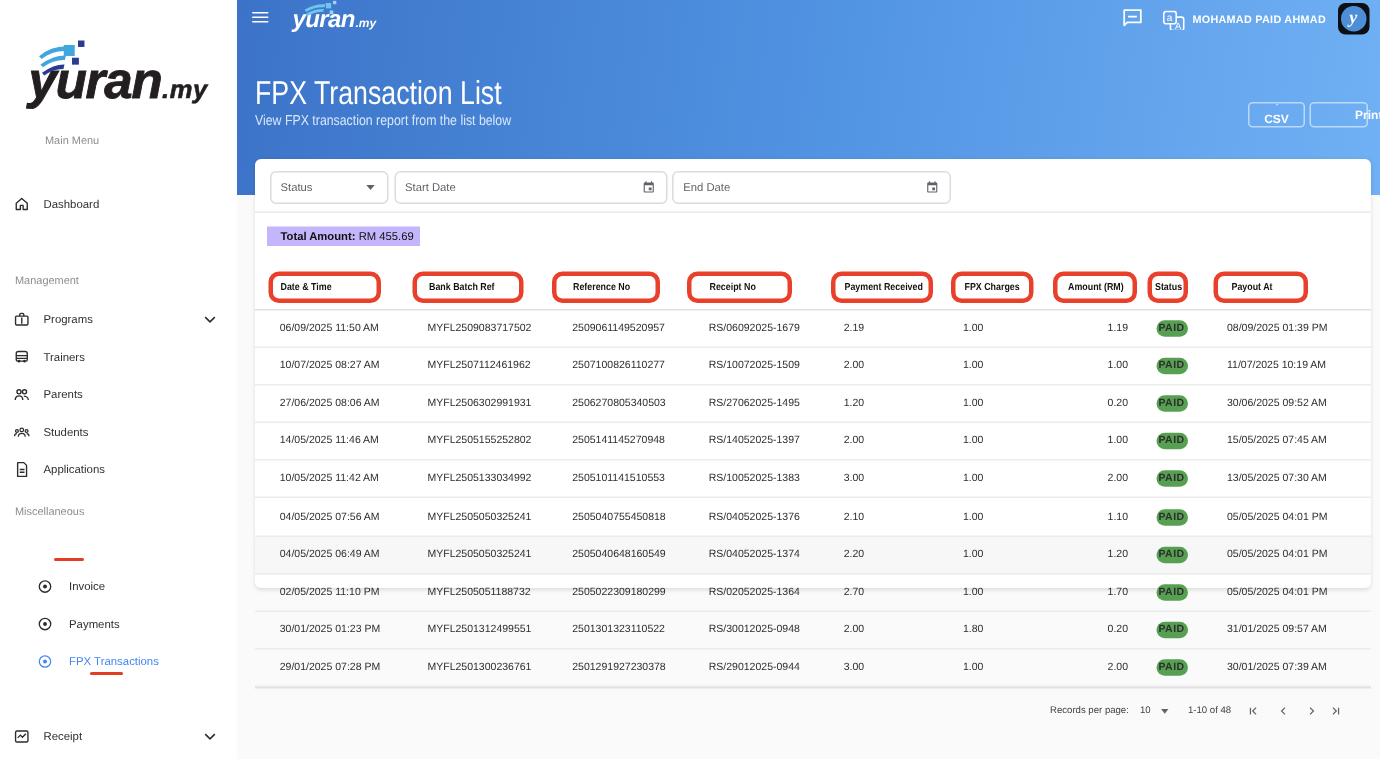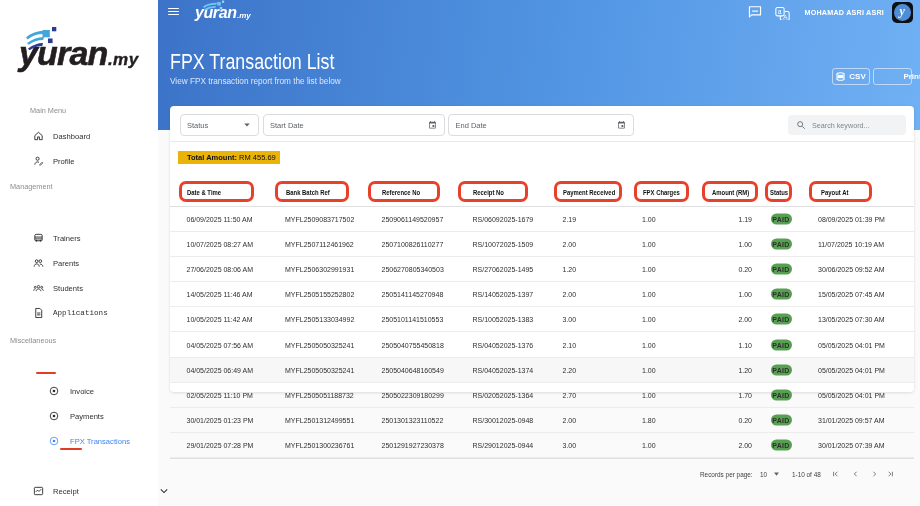--- a/index.html
+++ b/index.html
@@ -2,54 +2,54 @@
 <html><head>
 <meta charset="utf-8">
 <style>
 * { margin:0; padding:0; box-sizing:border-box; }
 html,body { width:920px; height:506px; overflow:hidden; }
 body { font-family:"Liberation Sans", sans-serif; background:#fafafa; position:relative; }
 .abs { position:absolute; }
 
 
 #sidebar { position:absolute; left:0; top:0; width:158px; height:506px; background:#ffffff; z-index:5; }
-.mi { position:absolute; left:0; width:158px; height:24px;margin-left:24px; }
+.mi { position:absolute; left:0; width:158px; height:24px; }
 .mi .ic { position:absolute; left:9px; top:50%; transform:translateY(-50%); width:11px; height:11px; }
 .mi .tx { position:absolute; left:29px; top:50%; transform:translateY(-50%); font-size:7.6px; color:#2f2f2f; white-space:nowrap; }
 .mi .chev { position:absolute; right:14px; top:50%; transform:translateY(-50%); width:8px; height:8px; }
 .lbl { position:absolute; left:10px; font-size:7.3px; color:#8d8d8d; white-space:nowrap; }
 .sub .ic2 { position:absolute; left:25px; top:50%; transform:translateY(-50%); width:10px; height:10px; }
 .sub .tx { left:46px; }
 .redline { position:absolute; height:2.6px; background:#e23c23; border-radius:2px; z-index:6; }
 
 
 #main { position:absolute; left:158px; top:0; width:762px; height:506px; background:#fafafa; }
 #hero { position:absolute; left:0; top:0; width:762px; height:130px; background:linear-gradient(97deg,#3c73c8 0%, #5194e2 52%, #70b0f4 100%); }
 #hamb { position:absolute; left:10px; top:8.2px; width:10.5px; height:9px; }
 #hamb div { height:1.2px; background:#fff; border-radius:1px; margin-bottom:1.7px; }
 #hero h1 { position:absolute; left:11.5px; top:48.5px; font-size:22px; font-weight:400; color:#ffffff; transform:scaleX(0.81); transform-origin:left top; white-space:nowrap; }
 #hero .sub { position:absolute; left:12px; top:75px; font-size:9.6px; font-weight:400; color:#d9e7fa; transform:scaleX(0.857); transform-origin:left top; white-space:nowrap; }
 .topname { position:absolute; right:36px; top:7.5px; font-size:7.2px; font-weight:bold; color:#fff; letter-spacing:0.2px; }
 #avatar { position:absolute; right:7px; top:1.5px; width:21.5px; height:21.5px; background:#0c0f14; border-radius:5px; }
 #avatar .circ { position:absolute; left:2.4px; top:2.4px; width:16.7px; height:16.7px; border-radius:50%; background:#4e8ed6; }
 #avatar .u { position:absolute; left:0; top:2px; width:100%; text-align:center; font-size:12px; font-style:italic; font-weight:bold; color:#fff; font-family:"Liberation Serif",serif; }
 .hbtn { position:absolute; top:68px; height:16.5px; border:1px solid rgba(255,255,255,0.55); border-radius:3px; color:#fff; font-size:8px; font-weight:bold; display:flex; align-items:center; justify-content:center; gap:4px; }
-#btncsv { right:50px; width:38px; }
+#btncsv { right:50px; width:38px;flex-direction:column; }
 #btnprint { right:8px; width:39px;padding-left:36px; }
 
 
 #card { position:absolute; left:12px; top:106px; width:744px; height:286px; background:#fff; border-radius:4px; box-shadow:0 1px 3px rgba(0,0,0,0.12); }
 .field { position:absolute; top:8px; height:22px; border:1px solid #dadce0; border-radius:4px; background:#fff; }
 .field .ph { position:absolute; left:6.5px; top:50%; transform:translateY(-50%); font-size:7.5px; color:#5f6368; }
 .cal { position:absolute; right:7px; top:50%; transform:translateY(-50%); width:9px; height:9px; }
 #fsearch { position:absolute; right:8px; top:9px; width:118px; height:20px; background:#f1f3f4; border-radius:4px; }
 #fsearch .ph { position:absolute; left:24px; top:50%; transform:translateY(-50%); font-size:7.2px; color:#80868b; }
 #fsearch svg { position:absolute; left:8px; top:5px; }
 #fdivider { position:absolute; left:0; top:35px; width:744px; height:1px; background:#e8eaed; }
-#totalamt { position:absolute; left:8px; top:45px; width:102px; height:13px; background:#eab308; font-size:7.5px; color:#111; line-height:13px; padding-left:9px; white-space:nowrap; }
+#totalamt { position:absolute; left:8px; top:45px; width:102px; height:13px; background:#c4b5fd; font-size:7.5px; color:#111; line-height:13px; padding-left:9px; white-space:nowrap; }
 #totalamt b { font-weight:bold; }
 
 
 .hdrbox { position:absolute; top:75px; height:21px; border:3px solid #e8402a; border-radius:7px; background:#fff; }
 .hdrbox span { position:absolute; top:50%; transform:translateY(-50%) scaleX(0.87); transform-origin:left center; font-size:6.8px; font-weight:bold; color:#111; white-space:nowrap; }
 #hdrline { position:absolute; left:0; top:100px; width:744px; height:1px; background:#e0e0e0; }
 .row { position:absolute; left:0; width:744px; height:25.2px; border-bottom:1px solid #ececec; }
 .row div { position:absolute; top:50%; transform:translateY(-50%); font-size:7px; color:#2e2e2e; white-space:nowrap; }
 .c1 { left:16.5px; } .c2 { left:115px; } .c3 { left:211.5px; } .c4 { left:302.5px; }
 .c5 { left:392.5px; } .c6 { left:472px; } .c7 { left:542px; width:40px; text-align:right; }
@@ -87,21 +87,21 @@
       <path d="M2.5 3 h19 v14 h-15.5 l-3.5 3.5 z" stroke-linejoin="round"></path>
       <line x1="7" y1="10.5" x2="17" y2="10.5"></line>
     </svg>
 
     <svg class="abs" style="left:617px;top:6.5px;" width="15" height="13.5" viewBox="0 0 15 14">
       <rect x="0.6" y="0.6" width="8.6" height="8.6" rx="1.6" fill="none" stroke="#fff" stroke-width="1.1"></rect>
       <text x="2.6" y="7.6" font-size="7" fill="#fff" font-family="Liberation Sans">a</text>
       <path d="M9.8 4.6 h3 a1.6 1.6 0 0 1 1.6 1.6 v6 a1.6 1.6 0 0 1 -1.6 1.6 h-6 a1.6 1.6 0 0 1 -1.6 -1.6 v-3" fill="none" stroke="#fff" stroke-width="1.1"></path>
       <text x="8.3" y="12.6" font-size="6.4" fill="#fff" font-family="Liberation Sans">A</text>
     </svg>
-    <div class="topname">MOHAMAD ASRI ASRI</div>
+    <div class="topname">MOHAMAD PAID AHMAD</div>
     <div id="avatar">
         <div class="circ"></div>
         <div class="u">y</div>
       </div>
     <h1>FPX Transaction List</h1>
     <div class="sub">View FPX transaction report from the list below</div>
     <div class="hbtn" id="btncsv">
       <svg width="9" height="11" viewBox="0 0 9 11" fill="none" stroke="#fff" stroke-width="1.1">
         <path d="M1 2.6 Q4.5 0.8 8 2.6 V8.4 Q4.5 10.2 1 8.4 Z"></path>
         <rect x="1.6" y="3.8" width="5.8" height="3.4" fill="#fff" stroke="none"></rect>
@@ -130,27 +130,20 @@
       <div class="ph">Start Date</div>
       <svg class="cal" viewBox="0 0 24 24" fill="#5f6368">
           <path d="M17 12h-5v5h5v-5zM16 1v2H8V1H6v2H5c-1.11 0-1.99.9-1.99 2L3 19c0 1.1.89 2 2 2h14c1.1 0 2-.9 2-2V5c0-1.1-.9-2-2-2h-1V1h-2zm3 18H5V8h14v11z"></path>
         </svg>
     </div>
     <div class="field" style="left:278px; width:186px;">
       <div class="ph">End Date</div>
       <svg class="cal" viewBox="0 0 24 24" fill="#5f6368">
           <path d="M17 12h-5v5h5v-5zM16 1v2H8V1H6v2H5c-1.11 0-1.99.9-1.99 2L3 19c0 1.1.89 2 2 2h14c1.1 0 2-.9 2-2V5c0-1.1-.9-2-2-2h-1V1h-2zm3 18H5V8h14v11z"></path>
         </svg>
-    </div>
-    <div id="fsearch">
-      <svg width="10" height="10" viewBox="0 0 24 24" fill="none" stroke="#5f6368" stroke-width="2">
-          <circle cx="10" cy="10" r="6"></circle>
-          <line x1="15" y1="15" x2="21" y2="21"></line>
-        </svg>
-      <div class="ph">Search keyword...</div>
     </div>
     <div id="fdivider"></div>
     <div id="totalamt"><b>Total Amount:</b>&nbsp;RM 455.69</div>
 
     <div class="hdrbox" style="left:8.5px; width:75.5px;">
         <span style="left:5.5px;">Date &amp; Time</span>
       </div>
     <div class="hdrbox" style="left:105px; width:74px;">
         <span style="left:7.5px;">Bank Batch Ref</span>
       </div>
@@ -321,39 +314,42 @@
     <text x="17" y="45" font-family="Liberation Sans" font-style="italic" font-weight="bold" font-size="34" fill="#231f20" stroke="#231f20" stroke-width="0.6" letter-spacing="-0.8">yuran</text>
     <text x="106" y="45" font-family="Liberation Sans" font-style="italic" font-weight="bold" font-size="17" fill="#231f20" stroke="#231f20" stroke-width="0.4" letter-spacing="0.4">.my</text>
     <path d="M24 17.5 Q32 10.5 43 10.8 L42 14 Q33 13.6 25.8 19.4 Z" fill="#41a6dd"></path>
     <path d="M25 23 Q33.5 16.8 42 17 L41.2 20 Q33.5 19.8 26.6 24.8 Z" fill="#41a6dd"></path>
     <path d="M26 28.5 Q34 22.8 41 23 L40.3 26 Q34 25.8 27.5 30.3 Z" fill="#2b3a93"></path>
     <rect x="40.5" y="10" width="7.3" height="7.3" fill="#41a6dd"></rect>
     <rect x="50" y="7" width="4.3" height="4.3" fill="#2b3a93"></rect>
     <rect x="46" y="18.5" width="4.6" height="4.6" fill="#2b3a93"></rect>
   </svg>
 
-  <div class="lbl" style="top:106px;padding-left:20px;">Main Menu</div>
+  <div class="lbl" style="top:89px;padding-left:20px;">Main Menu</div>
 
   <div class="mi" style="top:124px;">
     <svg class="ic" viewBox="0 0 24 24" fill="none" stroke="#2c2c2c" stroke-width="2">
         <path d="M4 11 L12 4 L20 11 V20 H14 V14 H10 V20 H4 Z" stroke-linejoin="round"></path>
       </svg>
     <div class="tx">Dashboard</div>
   </div>
-  <div class="mi" style="top:149px;">
-    <svg class="ic" viewBox="0 0 24 24" fill="none" stroke="#2c2c2c" stroke-width="2">
-        <circle cx="10" cy="7" r="3.4"></circle>
-        <path d="M4 20 C4 15.5 8 14 10 14 C11 14 12 14.2 13 14.7"></path>
-        <path d="M15 19.5 L20 14.5 L21.5 16 L16.5 21 L14.7 21.3 Z" stroke-width="1.5"></path>
-      </svg>
-    <div class="tx">Profile</div>
-  </div>
 
   <div class="lbl" style="top:182px;">Management</div>
 
+  <div class="mi" style="top:201px;">
+    <svg class="ic" viewBox="0 0 24 24" fill="none" stroke="#2c2c2c" stroke-width="2">
+        <rect x="3" y="7" width="18" height="13" rx="1.5"></rect>
+        <path d="M9 7 V5 a2 2 0 0 1 2-2 h2 a2 2 0 0 1 2 2 v2"></path>
+        <line x1="12" y1="9" x2="12" y2="18"></line>
+      </svg>
+    <div class="tx">Programs</div>
+    <svg class="chev" viewBox="0 0 10 6">
+        <path d="M1 1 L5 5 L9 1" fill="none" stroke="#2c2c2c" stroke-width="1.3"></path>
+      </svg>
+  </div>
   <div class="mi" style="top:226px;">
     <svg class="ic" viewBox="0 0 24 24" fill="none" stroke="#2c2c2c" stroke-width="2">
         <path d="M4 16 V7 a3 3 0 0 1 3-3 h10 a3 3 0 0 1 3 3 v9 a2 2 0 0 1 -2 2 h-12 a2 2 0 0 1 -2-2 z"></path>
         <line x1="4" y1="10" x2="20" y2="10"></line>
         <line x1="4" y1="14" x2="20" y2="14"></line>
         <circle cx="8" cy="18" r="1" fill="#2c2c2c"></circle>
         <circle cx="16" cy="18" r="1" fill="#2c2c2c"></circle>
       </svg>
     <div class="tx">Trainers</div>
   </div>
@@ -370,21 +366,21 @@
     <svg class="ic" viewBox="0 0 24 24" fill="none" stroke="#2c2c2c" stroke-width="1.8">
         <circle cx="12" cy="9" r="2.6"></circle>
         <circle cx="5" cy="10.5" r="2.1"></circle>
         <circle cx="19" cy="10.5" r="2.1"></circle>
         <path d="M7 19 C7 15.5 9.5 14 12 14 C14.5 14 17 15.5 17 19"></path>
         <path d="M1.5 18 C1.5 15.2 3.5 14.2 5 14.2"></path>
         <path d="M22.5 18 C22.5 15.2 20.5 14.2 19 14.2"></path>
       </svg>
     <div class="tx">Students</div>
   </div>
-  <div class="mi" style="top:301px;font-family:Liberation Mono, monospace;">
+  <div class="mi" style="top:301px;">
     <svg class="ic" viewBox="0 0 24 24" fill="none" stroke="#2c2c2c" stroke-width="2">
         <path d="M6 2 h9 l4 4 v16 h-13 z" stroke-linejoin="round"></path>
         <line x1="9" y1="12" x2="16" y2="12"></line>
         <line x1="9" y1="16" x2="16" y2="16"></line>
       </svg>
     <div class="tx">Applications</div>
   </div>
 
   <div class="lbl" style="top:336px;">Miscellaneous</div>
 

